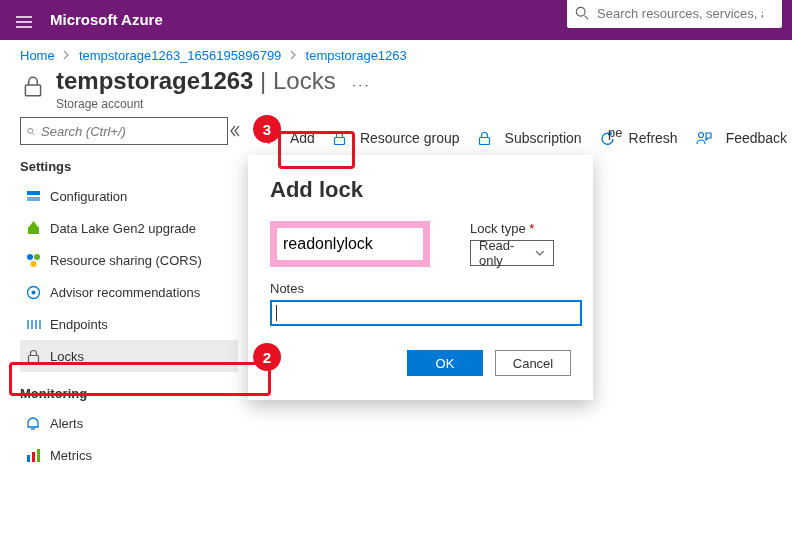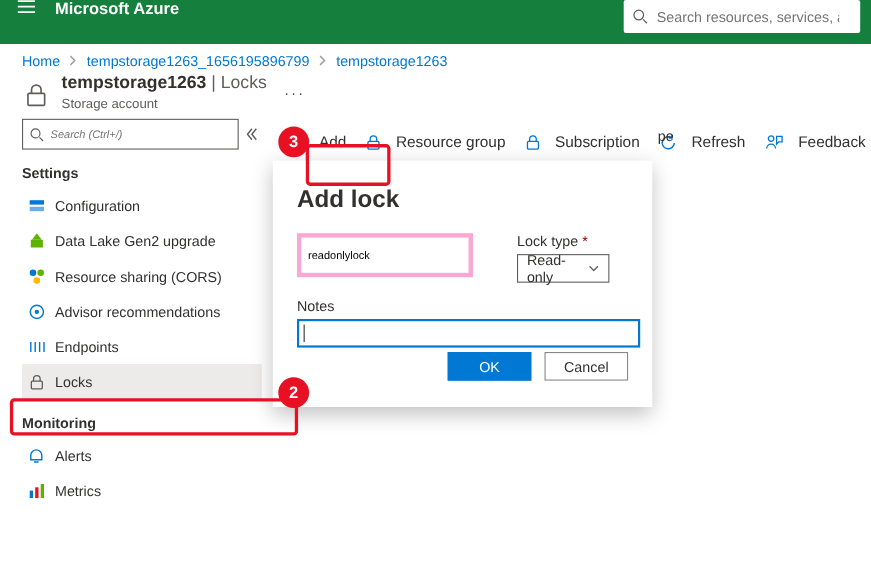--- a/index.html
+++ b/index.html
@@ -1,47 +1,47 @@
 <!DOCTYPE html>
 <html><head>
 <meta charset="utf-8">
 <style>
   * { box-sizing: border-box; }
   html, body { margin:0; padding:0; font-family: "Segoe UI", Arial, sans-serif; font-size:13px; color:#323130; background:#fff; }
   body { width:792px; height:533px; overflow:hidden; position:relative; }
 
   
-  .topbar { height:40px; background:#15803d; color:#fff; display:flex; align-items:flex-start; padding:0 10px; }
+  .topbar { height:40px; background:#701a75; color:#fff; display:flex; align-items:flex-end; padding:12px 10px; }
   .hamburger { width:28px; display:flex; justify-content:center; cursor:pointer; }
   .brand { font-size:15px; font-weight:600; margin-left:12px; }
   .topbar-spacer { flex:1; }
   .search-box-global { display:flex; align-items:center; background:#fff; color:#605e5c; height:30px; border-radius:2px; padding:0 8px; width:215px; overflow:hidden;}
   .search-box-global input { border:none; outline:none; font-size:13px; width:170px; }
   .search-box-global svg { margin-right:6px; flex-shrink:0;}
 
   
   .breadcrumb { padding:8px 20px 4px 20px; font-size:13px; }
   .breadcrumb a { color:#0078d4; text-decoration:none; cursor:pointer;}
   .breadcrumb .sep { color:#a19f9d; margin:0 5px; display:inline-block; }
 
   
   .title-row { display:flex; align-items:flex-start; padding:0 20px 6px 20px; }
   .title-icon { margin-top:6px; margin-right:10px; color:#605e5c; }
-  .title-text h1 { margin:0; font-weight:600; font-size:16px; color:#323130;}
+  .title-text h1 { margin:0; font-weight:600; font-size:24px; color:#323130;}
   .title-text h1 .thin { font-weight:400; color:#605e5c;}
   .subtitle { font-size:12px; color:#605e5c; margin-top:2px;}
   .title-dots { margin-left:16px; margin-top:10px; color:#323130; letter-spacing:2px; cursor:pointer;}
 
   
   .body-cols { display:flex; padding:0 0 0 20px; }
   .sidebar { width:218px; flex-shrink:0; }
   .content { flex:1; padding-left:24px; position:relative; }
 
   .side-search { display:flex; align-items:center; border:1px solid #605e5c; height:28px; padding:0 6px; width:208px;}
-  .side-search input { border:none; outline:none; font-size:10px; flex:1; font-style:italic; }
+  .side-search input { border:none; outline:none; font-size:13px; flex:1; font-style:italic; }
   .side-search svg { margin-right:4px; }
   .collapse-caret { display:inline-flex; align-items:center; justify-content:center; width:20px; height:28px; cursor:pointer; color:#605e5c; margin-left:2px; vertical-align:top;}
   .side-top-row { display:flex; align-items:center; }
 
   .section-header { font-weight:600; font-size:13px; margin:14px 0 6px 0; }
   .menu-item { display:flex; align-items:center; height:32px; cursor:pointer; padding-left:2px; position:relative;text-align:right;}
   .menu-item.active { background:#edebe9; }
   .menu-item .mi-icon { width:22px; display:flex; align-items:center; justify-content:center; margin-right:6px;}
   .menu-item.active::before { content:""; position:absolute; left:-20px; top:0; bottom:0; width:4px; }
 
@@ -50,31 +50,31 @@
   .tbtn { display:flex; align-items:center; gap:14px; cursor:pointer; color:#323130; font-size:14px; }
   .tbtn svg { color:#0078d4; }
 
   
   .panel { position:absolute; top:38px; left:10px; width:345px; background:#fff; box-shadow:0 6px 18px rgba(0,0,0,.25); padding:22px 22px 24px 22px;}
   .panel h2 { margin:0 0 18px 0; font-size:22px; font-weight:600; }
   .field-row { display:flex; gap:40px; margin-bottom:14px;}
   .field { display:flex; flex-direction:column; }
   .field label { font-size:13px; margin-bottom:4px; }
   .req { color:#a80000; }
-  .field input[type=text] { height:26px; border:4px solid #f9a8d4; padding:16px 6px; font-size:10px; outline:none;}
+  .field input[type=text] { height:26px; border:7px solid #f9a8d4; padding:16px 6px; font-size:16px; outline:none;}
   .select-fake { height:26px; border:1px solid #605e5c; display:flex; align-items:center; justify-content:space-between; padding:0 8px; width:84px; cursor:pointer; font-size:13px;}
   .notes-input { width:312px; height:26px; border:2px solid #0078d4; padding:2px 4px; font-size:13px; outline:none;}
   .notes-caret { display:inline-block; width:1px; height:16px; background:#323130; vertical-align:middle; animation:blink 1s step-end infinite;}
   @keyframes blink { 50% { opacity:0; } }
-  .btn-row { display:flex; justify-content:flex-end; gap:12px; margin-top:4px;}
+  .btn-row { display:flex; justify-content:flex-end; gap:12px; margin-top:24px;}
   .btn { min-width:76px; height:26px; display:flex; align-items:center; justify-content:center; font-size:13px; cursor:pointer;}
   .btn.primary { background:#0078d4; color:#fff; border:1px solid #0078d4;}
   .btn.secondary { background:#fff; border:1px solid #8a8886; }
 
-  .type-lbl { font-size:13px; color:#323130; position:absolute; top:8px; left:360px;}
+  .type-lbl { font-size:13px; color:#323130; position:absolute; top:8px; left:370px;}
 
   
   .callout { position:absolute; border:3px solid #e81123; border-radius:4px; pointer-events:none;}
   .callout-badge { position:absolute; width:28px; height:28px; border-radius:50%; background:#e81123; color:#fff; font-weight:700; display:flex; align-items:center; justify-content:center; font-size:15px;}
 </style>
 </head>
 <body>
 
 <div class="topbar">
   <span class="hamburger">

